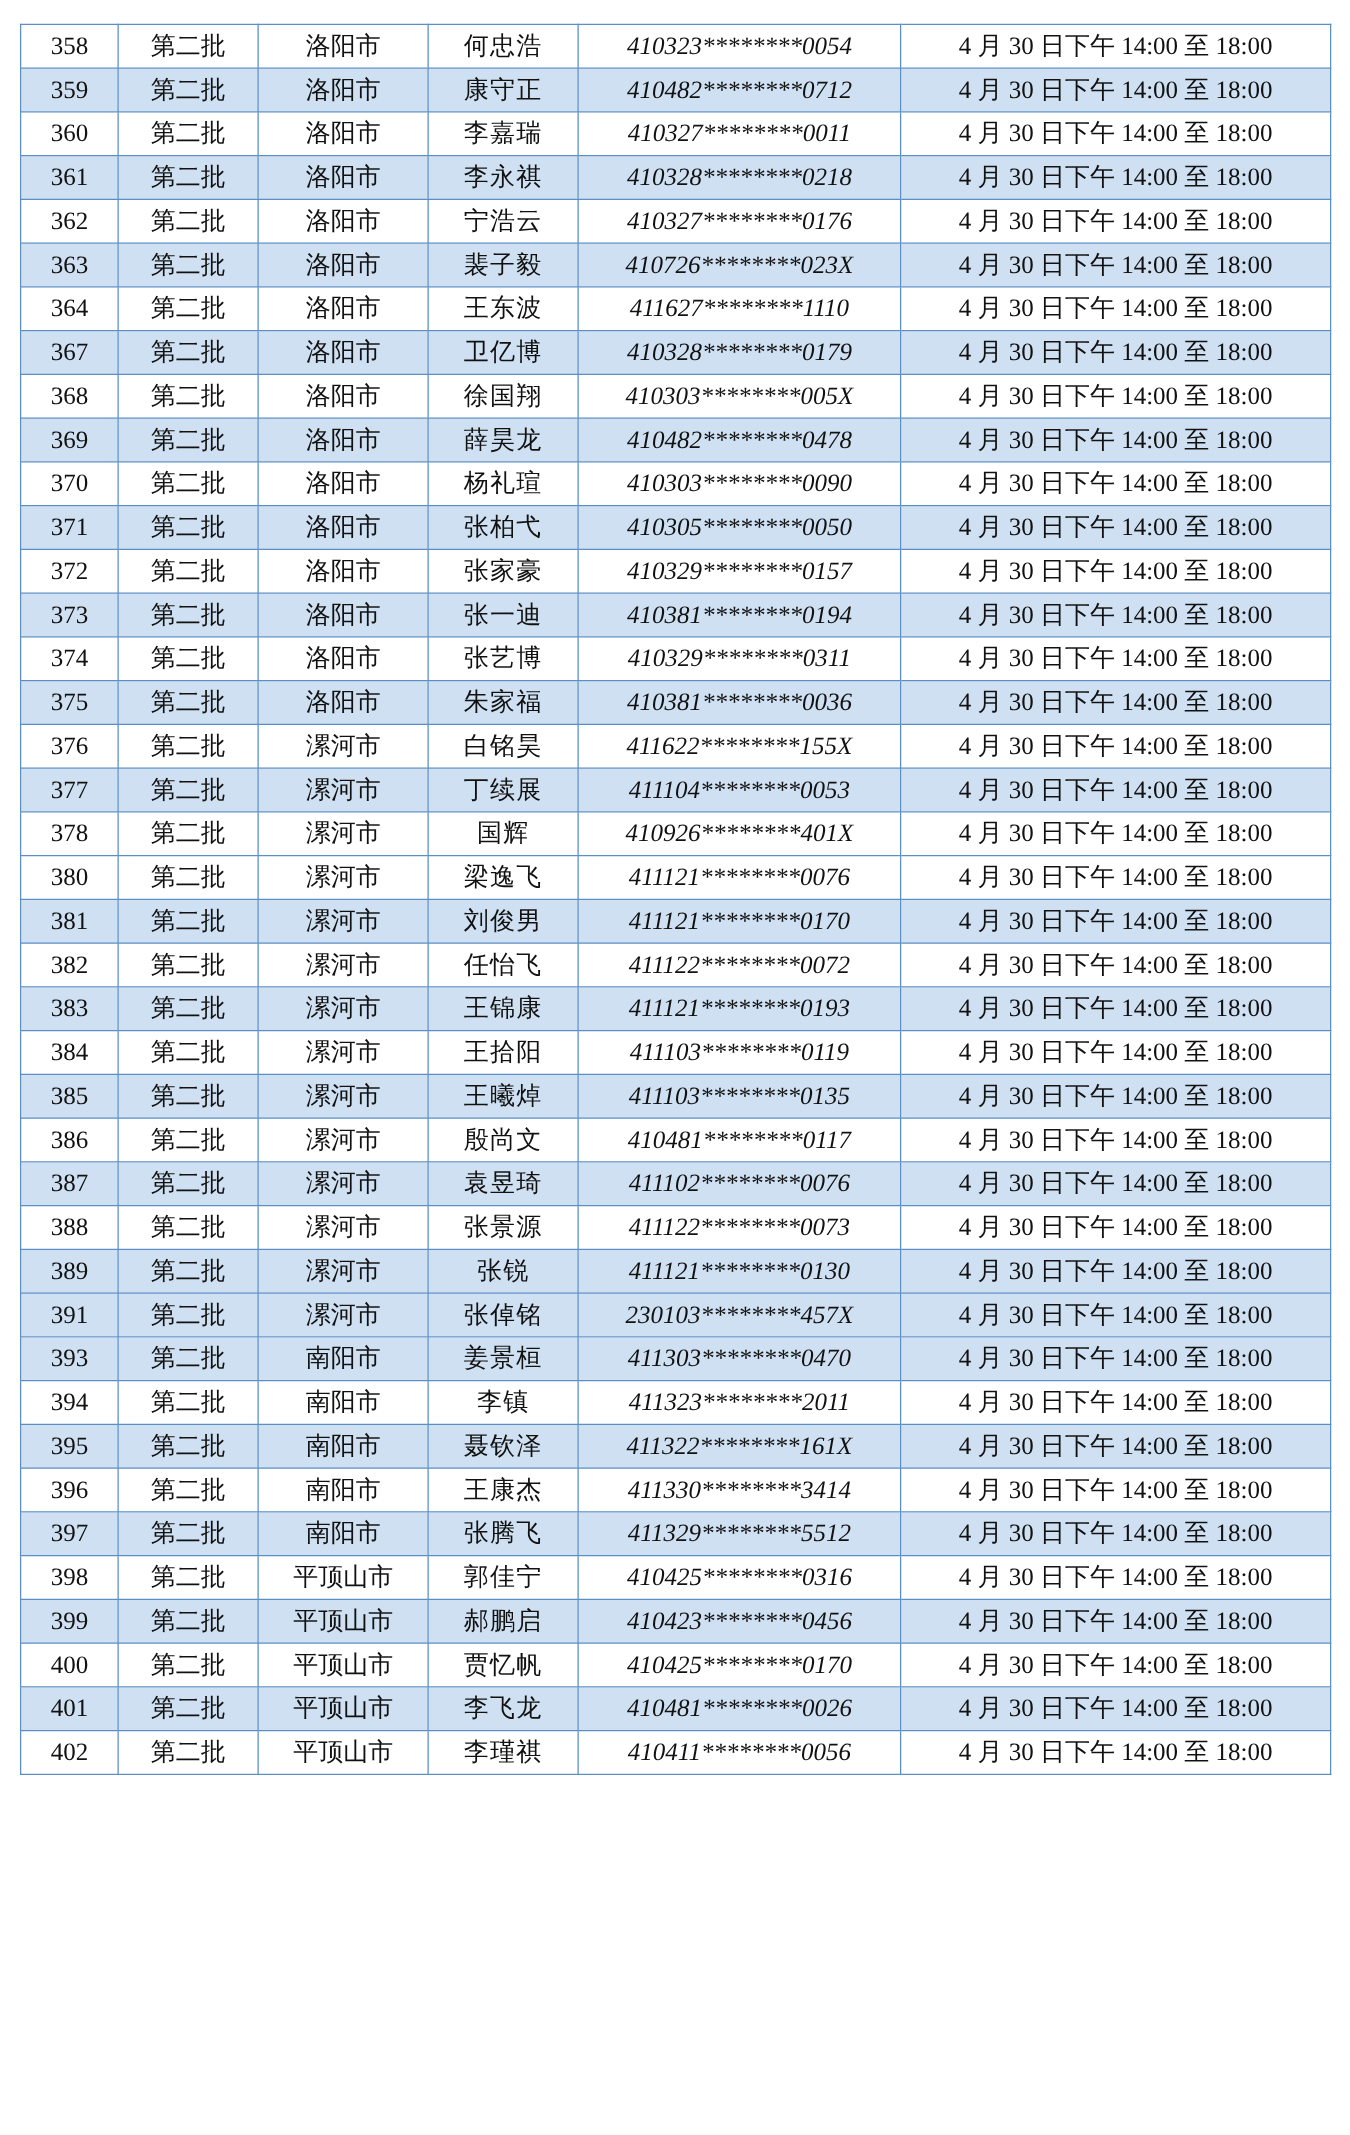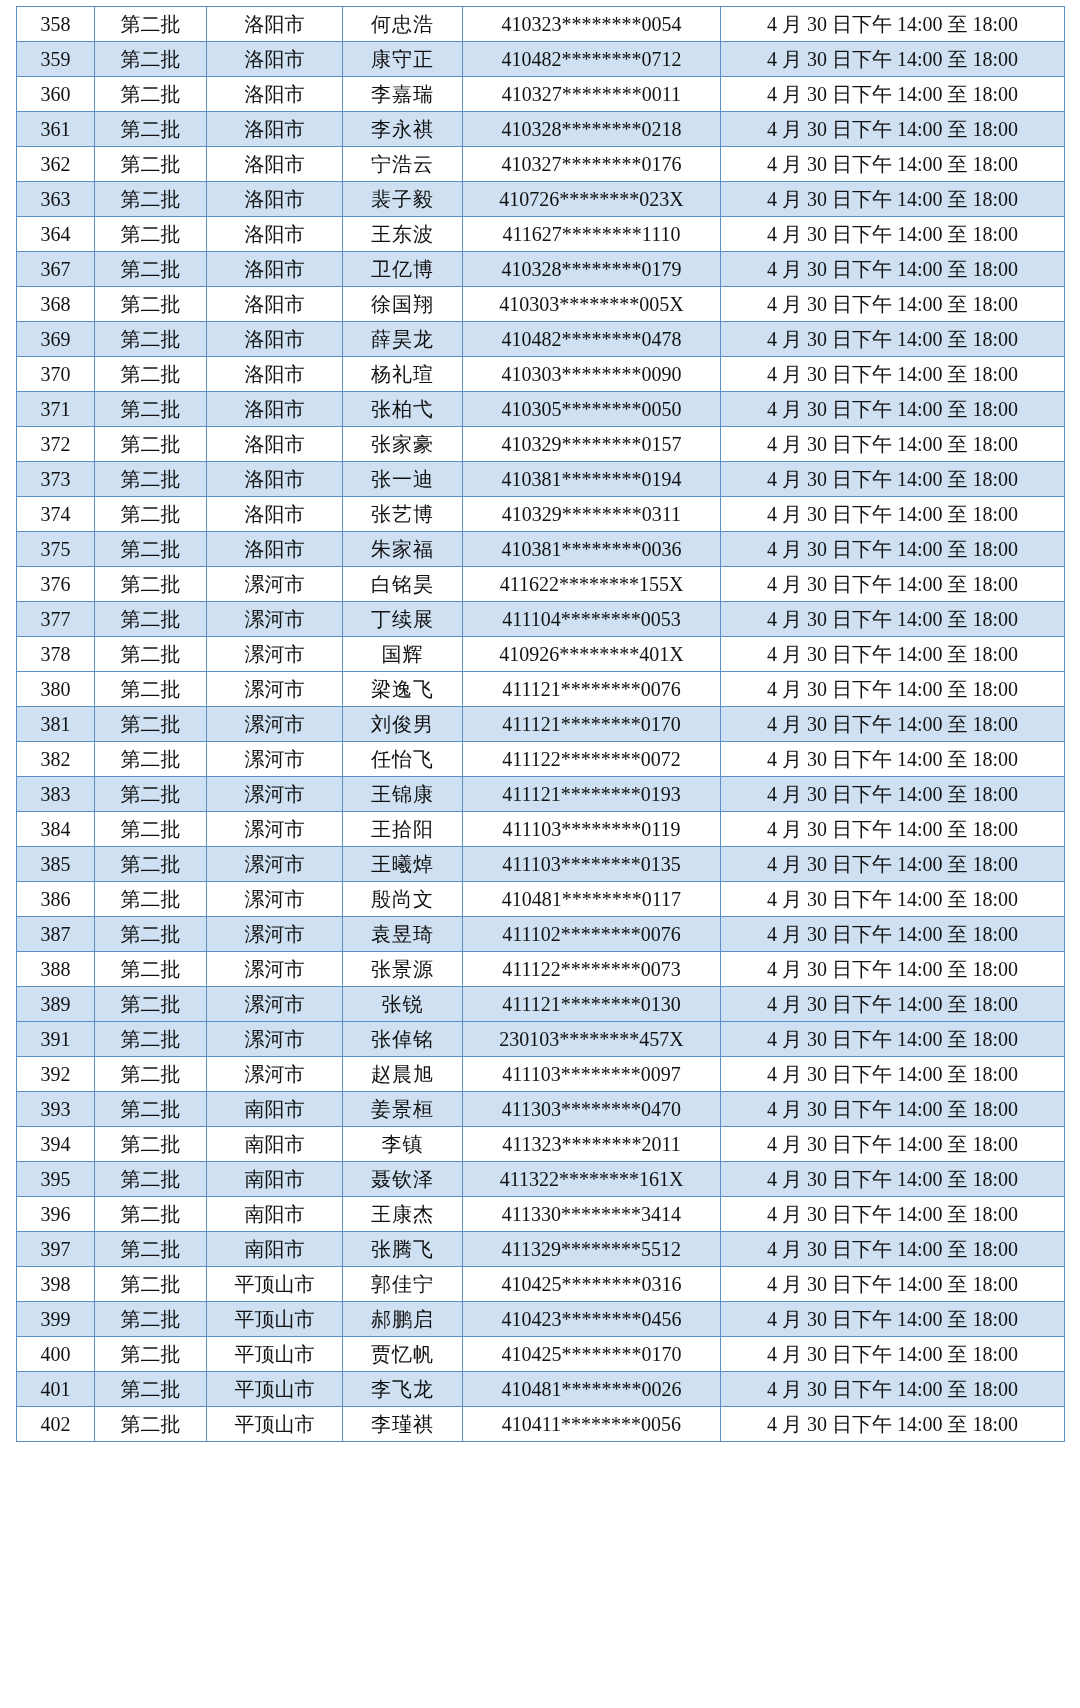--- a/index.html
+++ b/index.html
@@ -11,21 +11,21 @@
     width: 1080px;
     height: 1708px;
     font-family: "Liberation Serif", "DejaVu Serif", serif;
     color: #1b1b1b;
     overflow: hidden;
   }
   .sheet {
     width: 1080px;
     height: 1708px;
     box-sizing: border-box;
-    padding: 6px 16px 0 16px;
+    padding: 19px 16px 0 16px;
   }
   table.roster {
     border-collapse: collapse;
     width: 1048px;
     table-layout: fixed;
   }
   table.roster td {
     border: 1px solid #5b8ec4;
     font-size: 20px;
     line-height: 1.0;
@@ -43,21 +43,21 @@
   tr.row-even td {
     background: #cfe0f2;
   }
   col.c-seq    { width: 78px; }
   col.c-batch  { width: 112px; }
   col.c-city   { width: 136px; }
   col.c-name   { width: 120px; }
   col.c-id     { width: 258px; }
   col.c-time   { width: 344px; }
   td.seq { font-size: 20px; }
-  td.id  { font-size: 19px; letter-spacing: 0px; }
+  td.id  { font-size: 19px; letter-spacing: 0px; font-style: italic; }
   td.time { font-size: 19px; }
   td.name { letter-spacing: 1px; }
 </style>
 </head>
 <body>
 
 <div class="sheet">
   <table class="roster">
     <colgroup>
       <col class="c-seq">
@@ -301,28 +301,20 @@
           <td class="time">4 月 30 日下午 14:00 至 18:00</td>
         </tr>
         <tr class="row-even">
           <td class="seq">391</td>
           <td class="batch">第二批</td>
           <td class="city">漯河市</td>
           <td class="name">张倬铭</td>
           <td class="id">230103********457X</td>
           <td class="time">4 月 30 日下午 14:00 至 18:00</td>
         </tr>
-        <tr class="row-odd">
-          <td class="seq">392</td>
-          <td class="batch">第二批</td>
-          <td class="city">漯河市</td>
-          <td class="name">赵晨旭</td>
-          <td class="id">411103********0097</td>
-          <td class="time">4 月 30 日下午 14:00 至 18:00</td>
-        </tr>
         <tr class="row-even">
           <td class="seq">393</td>
           <td class="batch">第二批</td>
           <td class="city">南阳市</td>
           <td class="name">姜景桓</td>
           <td class="id">411303********0470</td>
           <td class="time">4 月 30 日下午 14:00 至 18:00</td>
         </tr>
         <tr class="row-odd">
           <td class="seq">394</td>

